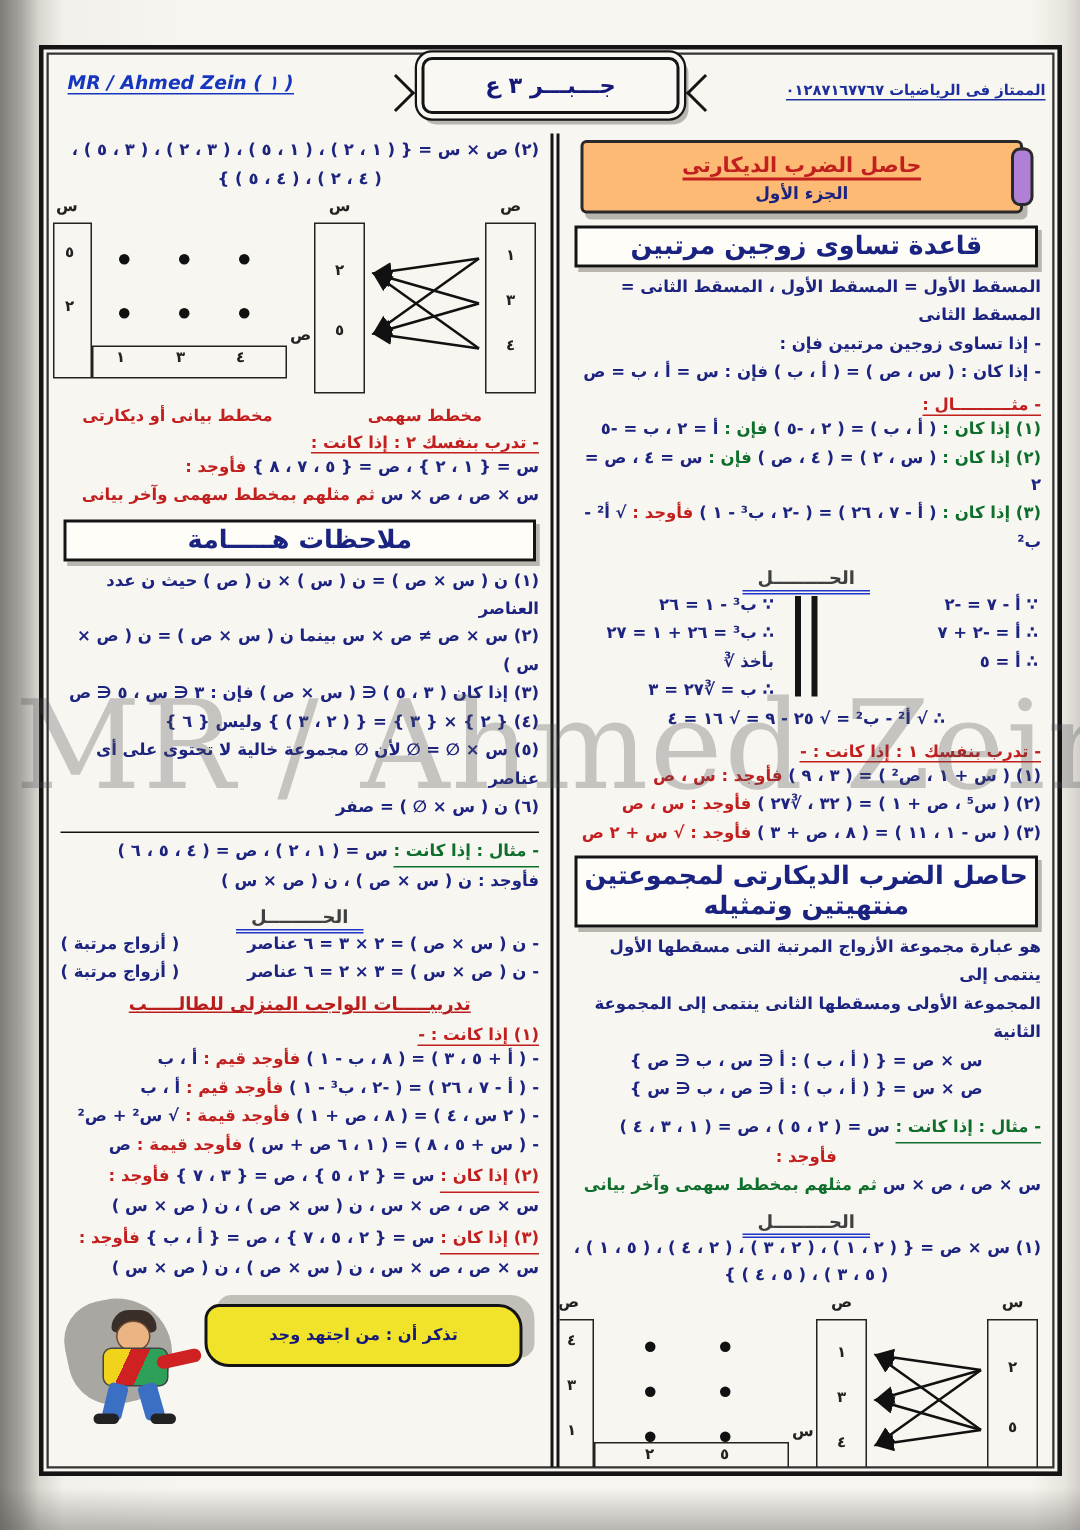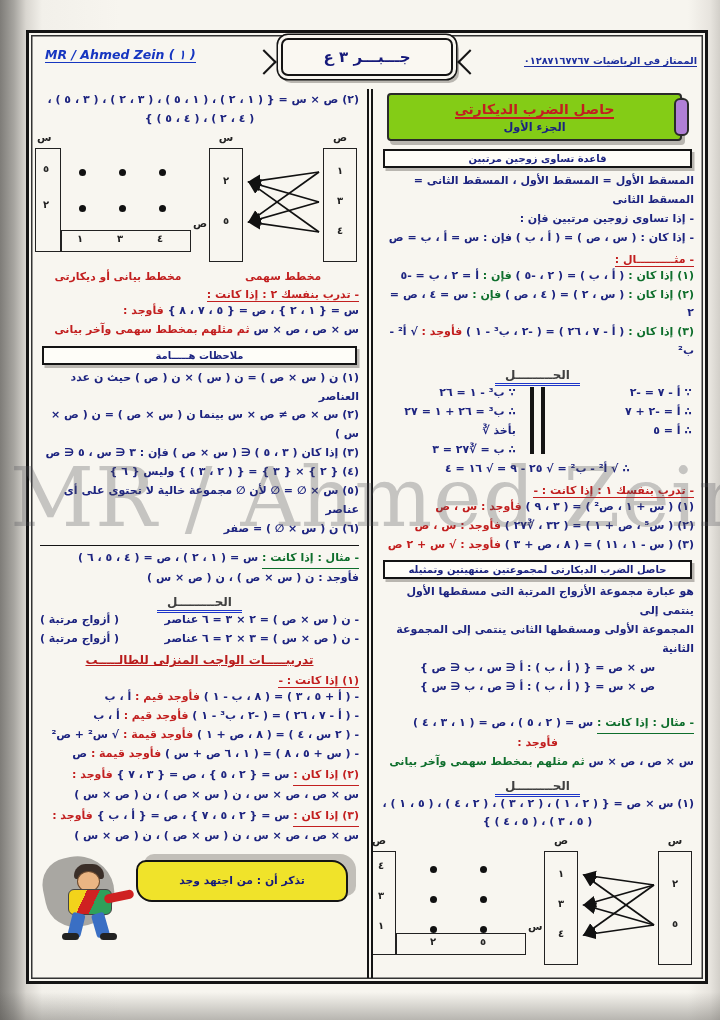--- a/index.html
+++ b/index.html
@@ -35,34 +35,34 @@
   
   .t { font-size:11px; line-height:1.72; color:#1d2480; font-weight:600; }
   .c { text-align:center; }
   .red { color:#c21f1f; }
   .green { color:#0e6e2c; }
   .rh { color:#c21f1f; font-weight:800; font-size:11px; border-bottom:1.5px solid #c21f1f; display:inline-block; margin-top:5px; }
   .gh { color:#0e6e2c; font-weight:800; border-bottom:1.5px solid #0e6e2c; display:inline-block; }
   .sol-head { text-align:center; margin:3px 0 1px; }
   .sol-head span { color:#404040; font-weight:800; font-size:12px; border-bottom:3px double #1d35c9; padding:0 10px 1px; }
   .box-head { border:2px solid #141414; background:#fefdf8; color:#1b2380; font-weight:800;
-    text-align:center; font-size:10px; padding:2px 4px; margin:6px 2px 4px; box-shadow:2.5px 3px 0 #b9b6b0; }
-  .banner { position:relative; background:#84cc16; border:2px solid #2a2a2a; border-radius:4px;
+    text-align:center; font-size:17px; padding:2px 4px; margin:6px 2px 4px; box-shadow:2.5px 3px 0 #b9b6b0; }
+  .banner { position:relative; background:#fdba74; border:2px solid #2a2a2a; border-radius:4px;
     margin:2px 12px 8px 6px; padding:4px 6px 5px; text-align:center; box-shadow:3px 4px 0 #b9b6b0; }
   .banner:before { content:""; position:absolute; right:-9px; top:3px; bottom:3px; width:11px;
     background:#b07fd6; border:2px solid #2a2a2a; border-radius:6px; }
   .banner-title { display:inline-block; color:#c21f1f; font-weight:800; font-size:13.8px; border-bottom:2px solid #c21f1f; }
   .banner-sub { color:#1b2380; font-weight:800; font-size:11.3px; margin-top:2px; }
   .sol2 { display:flex; direction:rtl; align-items:stretch; padding:0 2px; }
   .sol-side { flex:1; }
   .sol-bars { width:15px; margin:3px 14px 6px; border-right:4.5px solid #141414; border-left:4.5px solid #141414; }
   .hr { border-top:1.8px solid #141414; margin:6px 0 3px; }
   .hw-title { text-align:center; color:#b91c1c; font-weight:800; font-size:12px;
     text-decoration:underline; margin:5px 0 2px; }
-  .sp { margin-top:17px; }
+  .sp { margin-top:6px; }
   
   .diagrams { display:flex; direction:rtl; justify-content:space-between; align-items:flex-end; padding:4px 0 0; }
   .dcol { text-align:center; }
   .cap { color:#c21f1f; font-weight:800; font-size:10.8px; margin-top:3px; }
   .ad { position:relative; width:152px; height:134px; }
   .ad-lab { position:absolute; top:-2px; font-size:10.5px; font-weight:800; color:#222; width:34px; text-align:center; }
   .ad-rect { position:absolute; top:15px; width:34px; height:114px; border:1.7px solid #222; }
   .adv { position:absolute; font-size:10px; font-weight:700; color:#222; width:34px; text-align:center; }
   .ad-svg { position:absolute; inset:0; width:100%; height:100%; }
   .gd { position:relative; width:178px; height:134px; }

